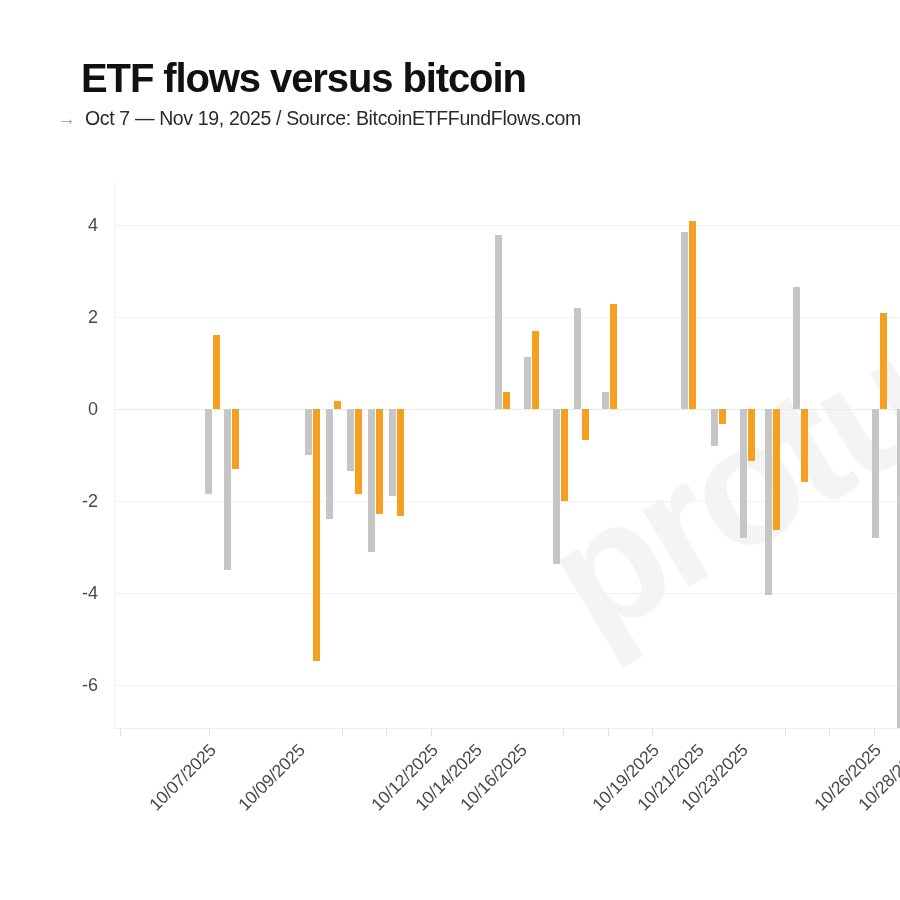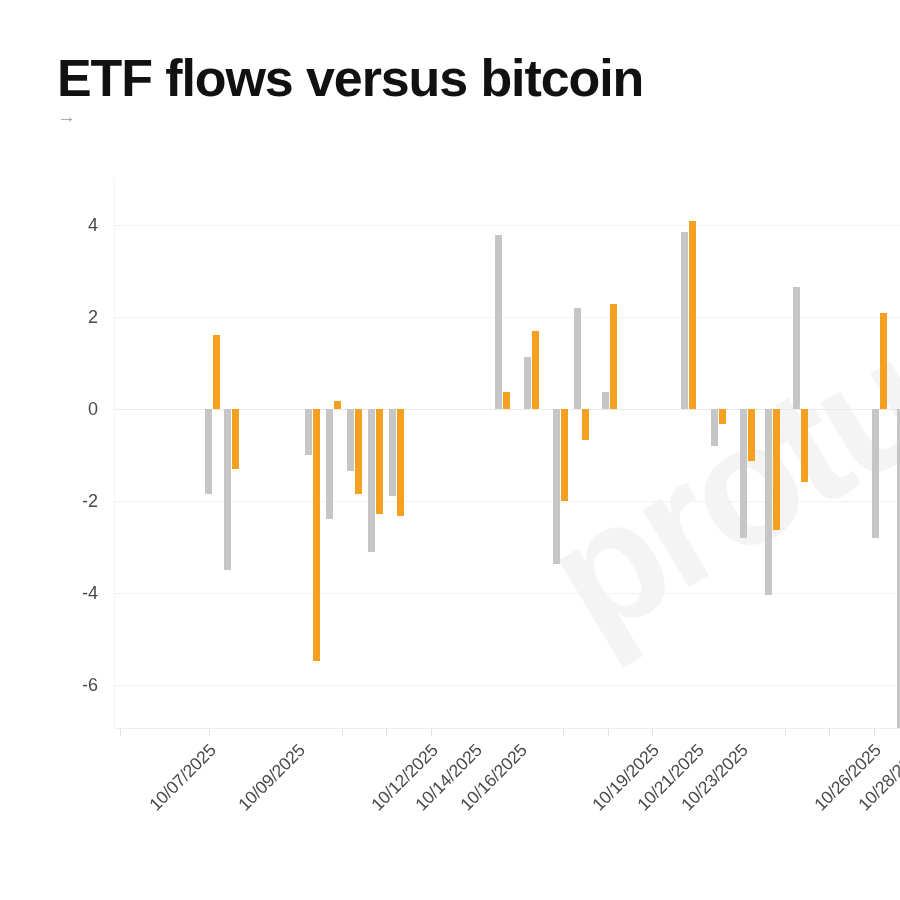--- a/index.html
+++ b/index.html
@@ -21,26 +21,27 @@
 
   
   #header {
     position: absolute;
     left: 57px;
     top: 56px;
     width: 820px;
   }
 
   #chart-title {
-    font-size: 52px;
+    font-size: 40px;
     font-weight: bold;
     letter-spacing: -1.1px;
     color: #111111;
     line-height: 44px;
     white-space: nowrap;
+    margin-left: 24px;
   }
 
   #subtitle-row {
     display: flex;
     align-items: baseline;
     gap: 9px;
     margin-top: 7px;
     white-space: nowrap;
   }
 
@@ -180,20 +181,21 @@
 </style>
 </head>
 <body>
 
 <div id="figure">
 
   <div id="header">
     <div id="chart-title">ETF flows versus bitcoin</div>
     <div id="subtitle-row">
       <span id="subtitle-arrow">→</span>
+      <span id="chart-subtitle">Oct 7 — Nov 19, 2025 / Source: BitcoinETFFundFlows.com</span>
     </div>
   </div>
 
   <div id="y-axis-spine"></div>
   <div id="x-axis-spine"></div>
 
   <div id="plot">
     <div id="watermark">protu</div>
     <div id="grid-layer">
         <div class="gridline" style="top: 46px;"></div>

